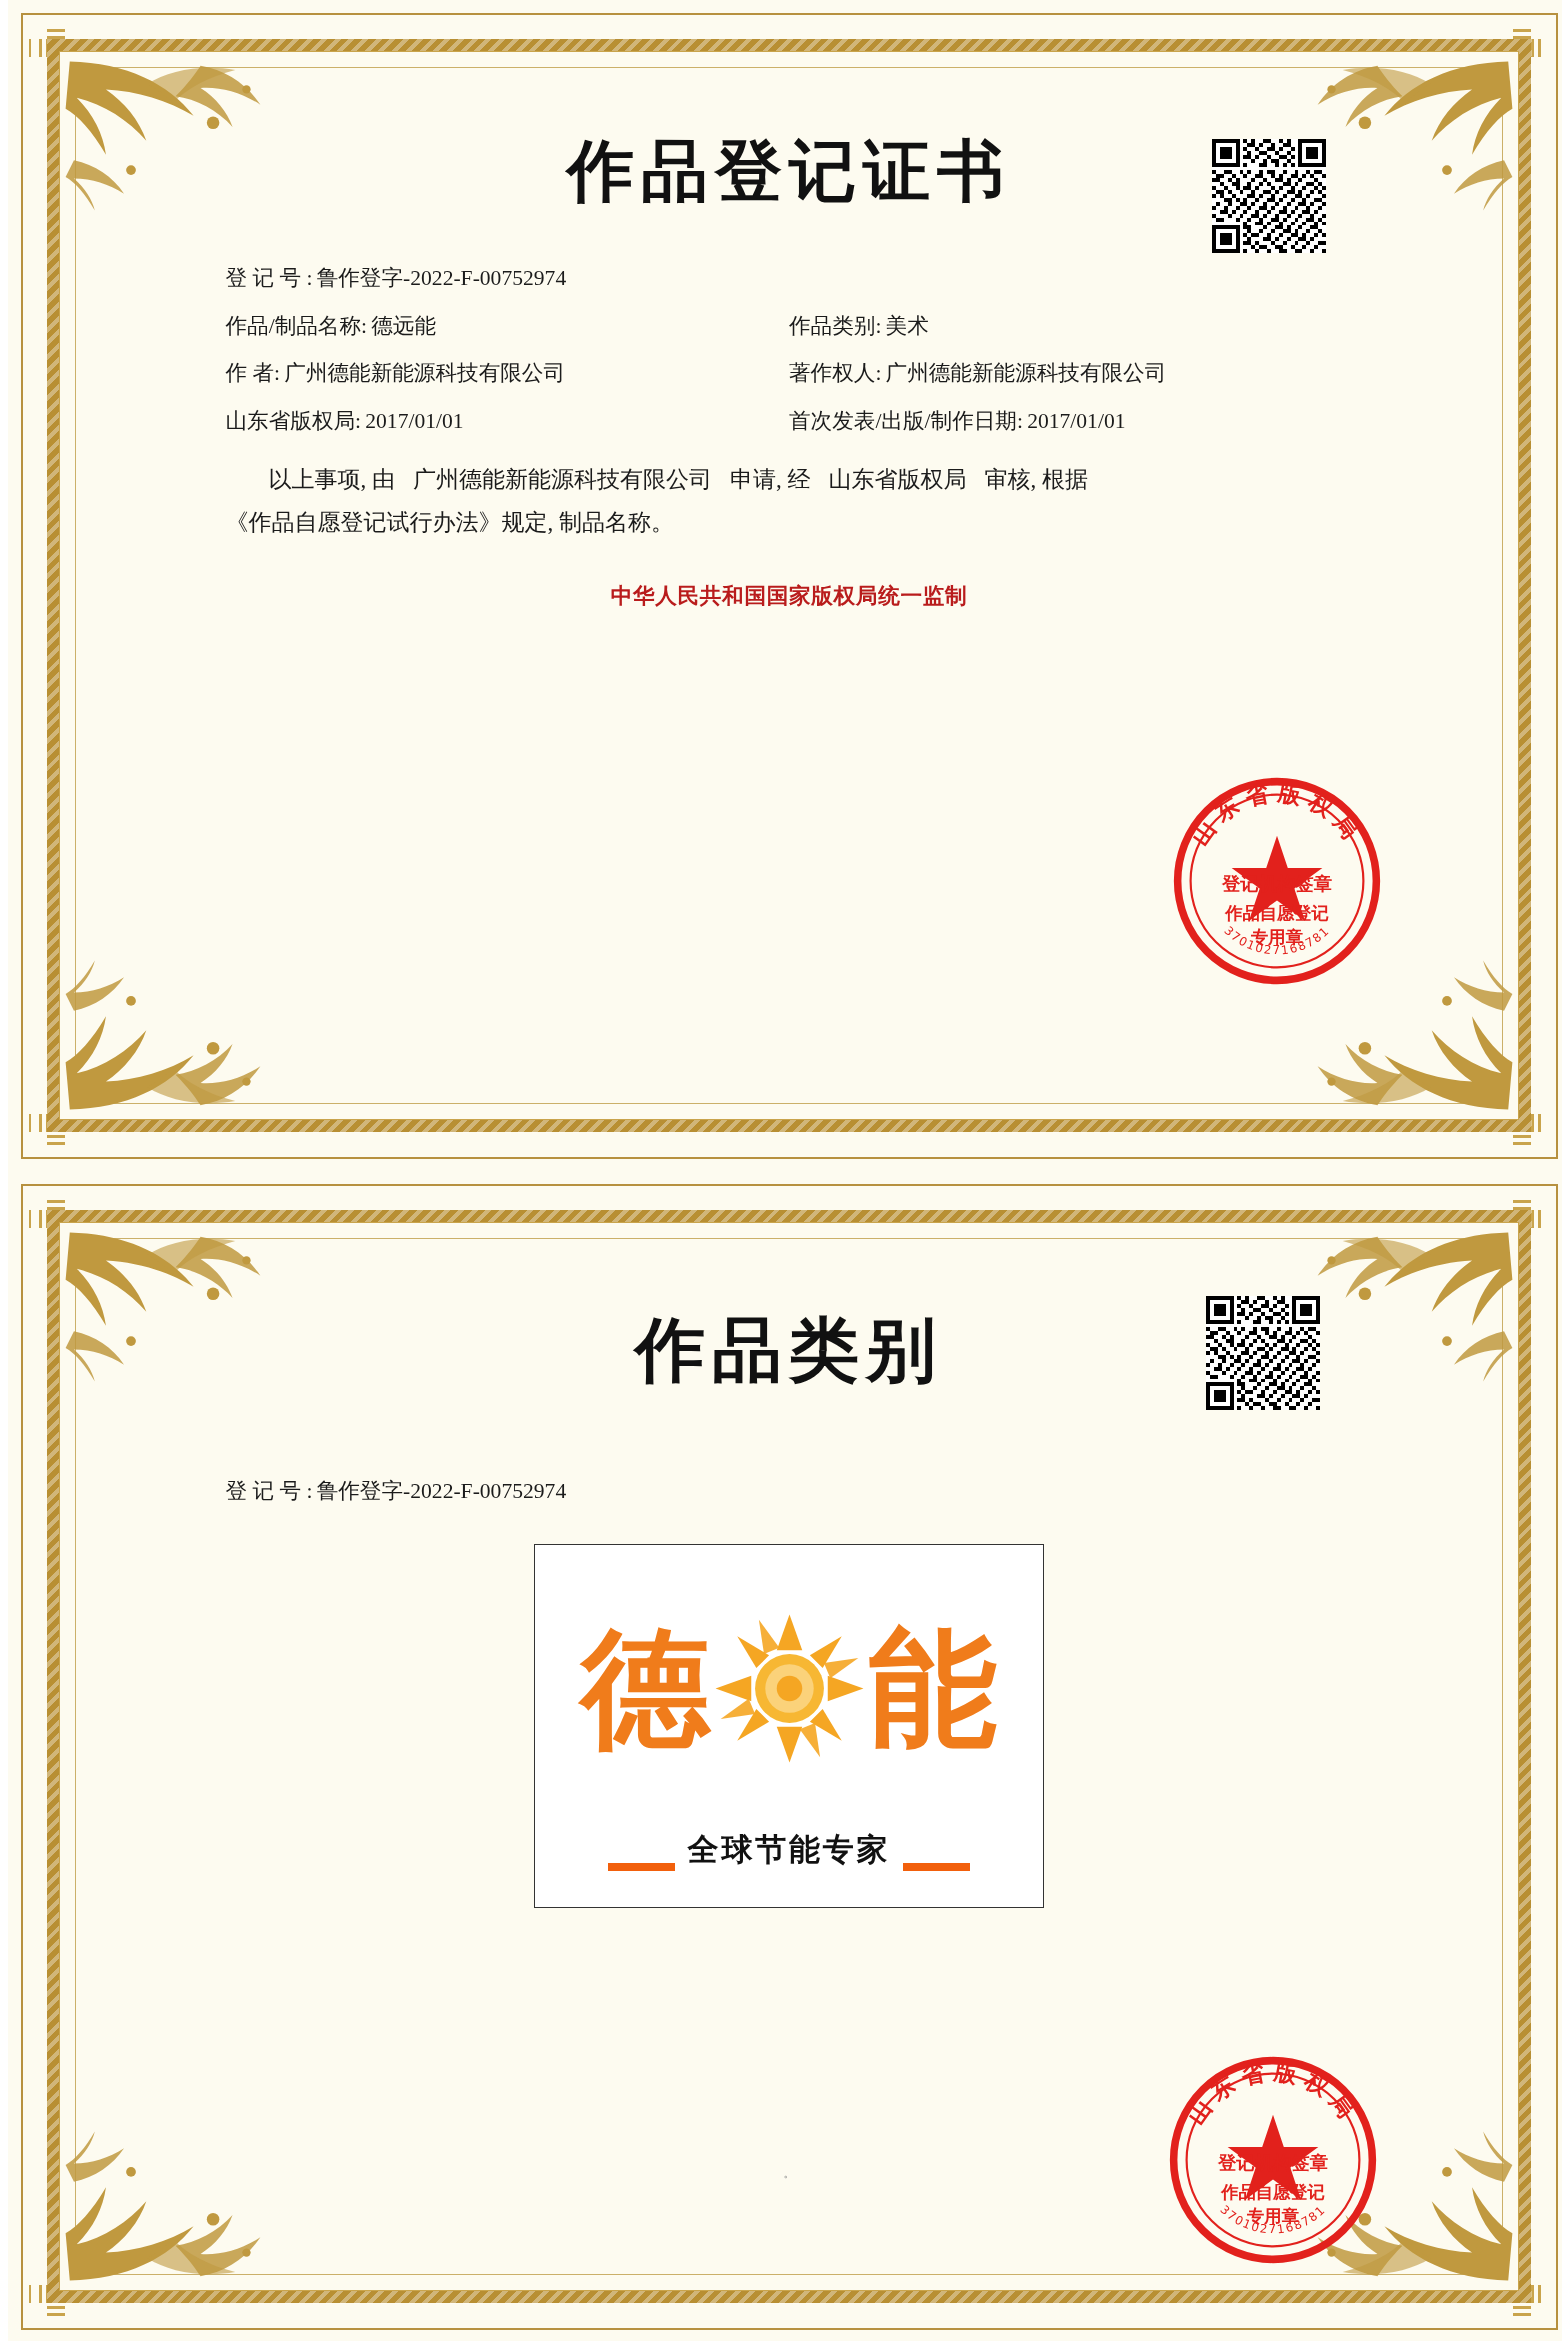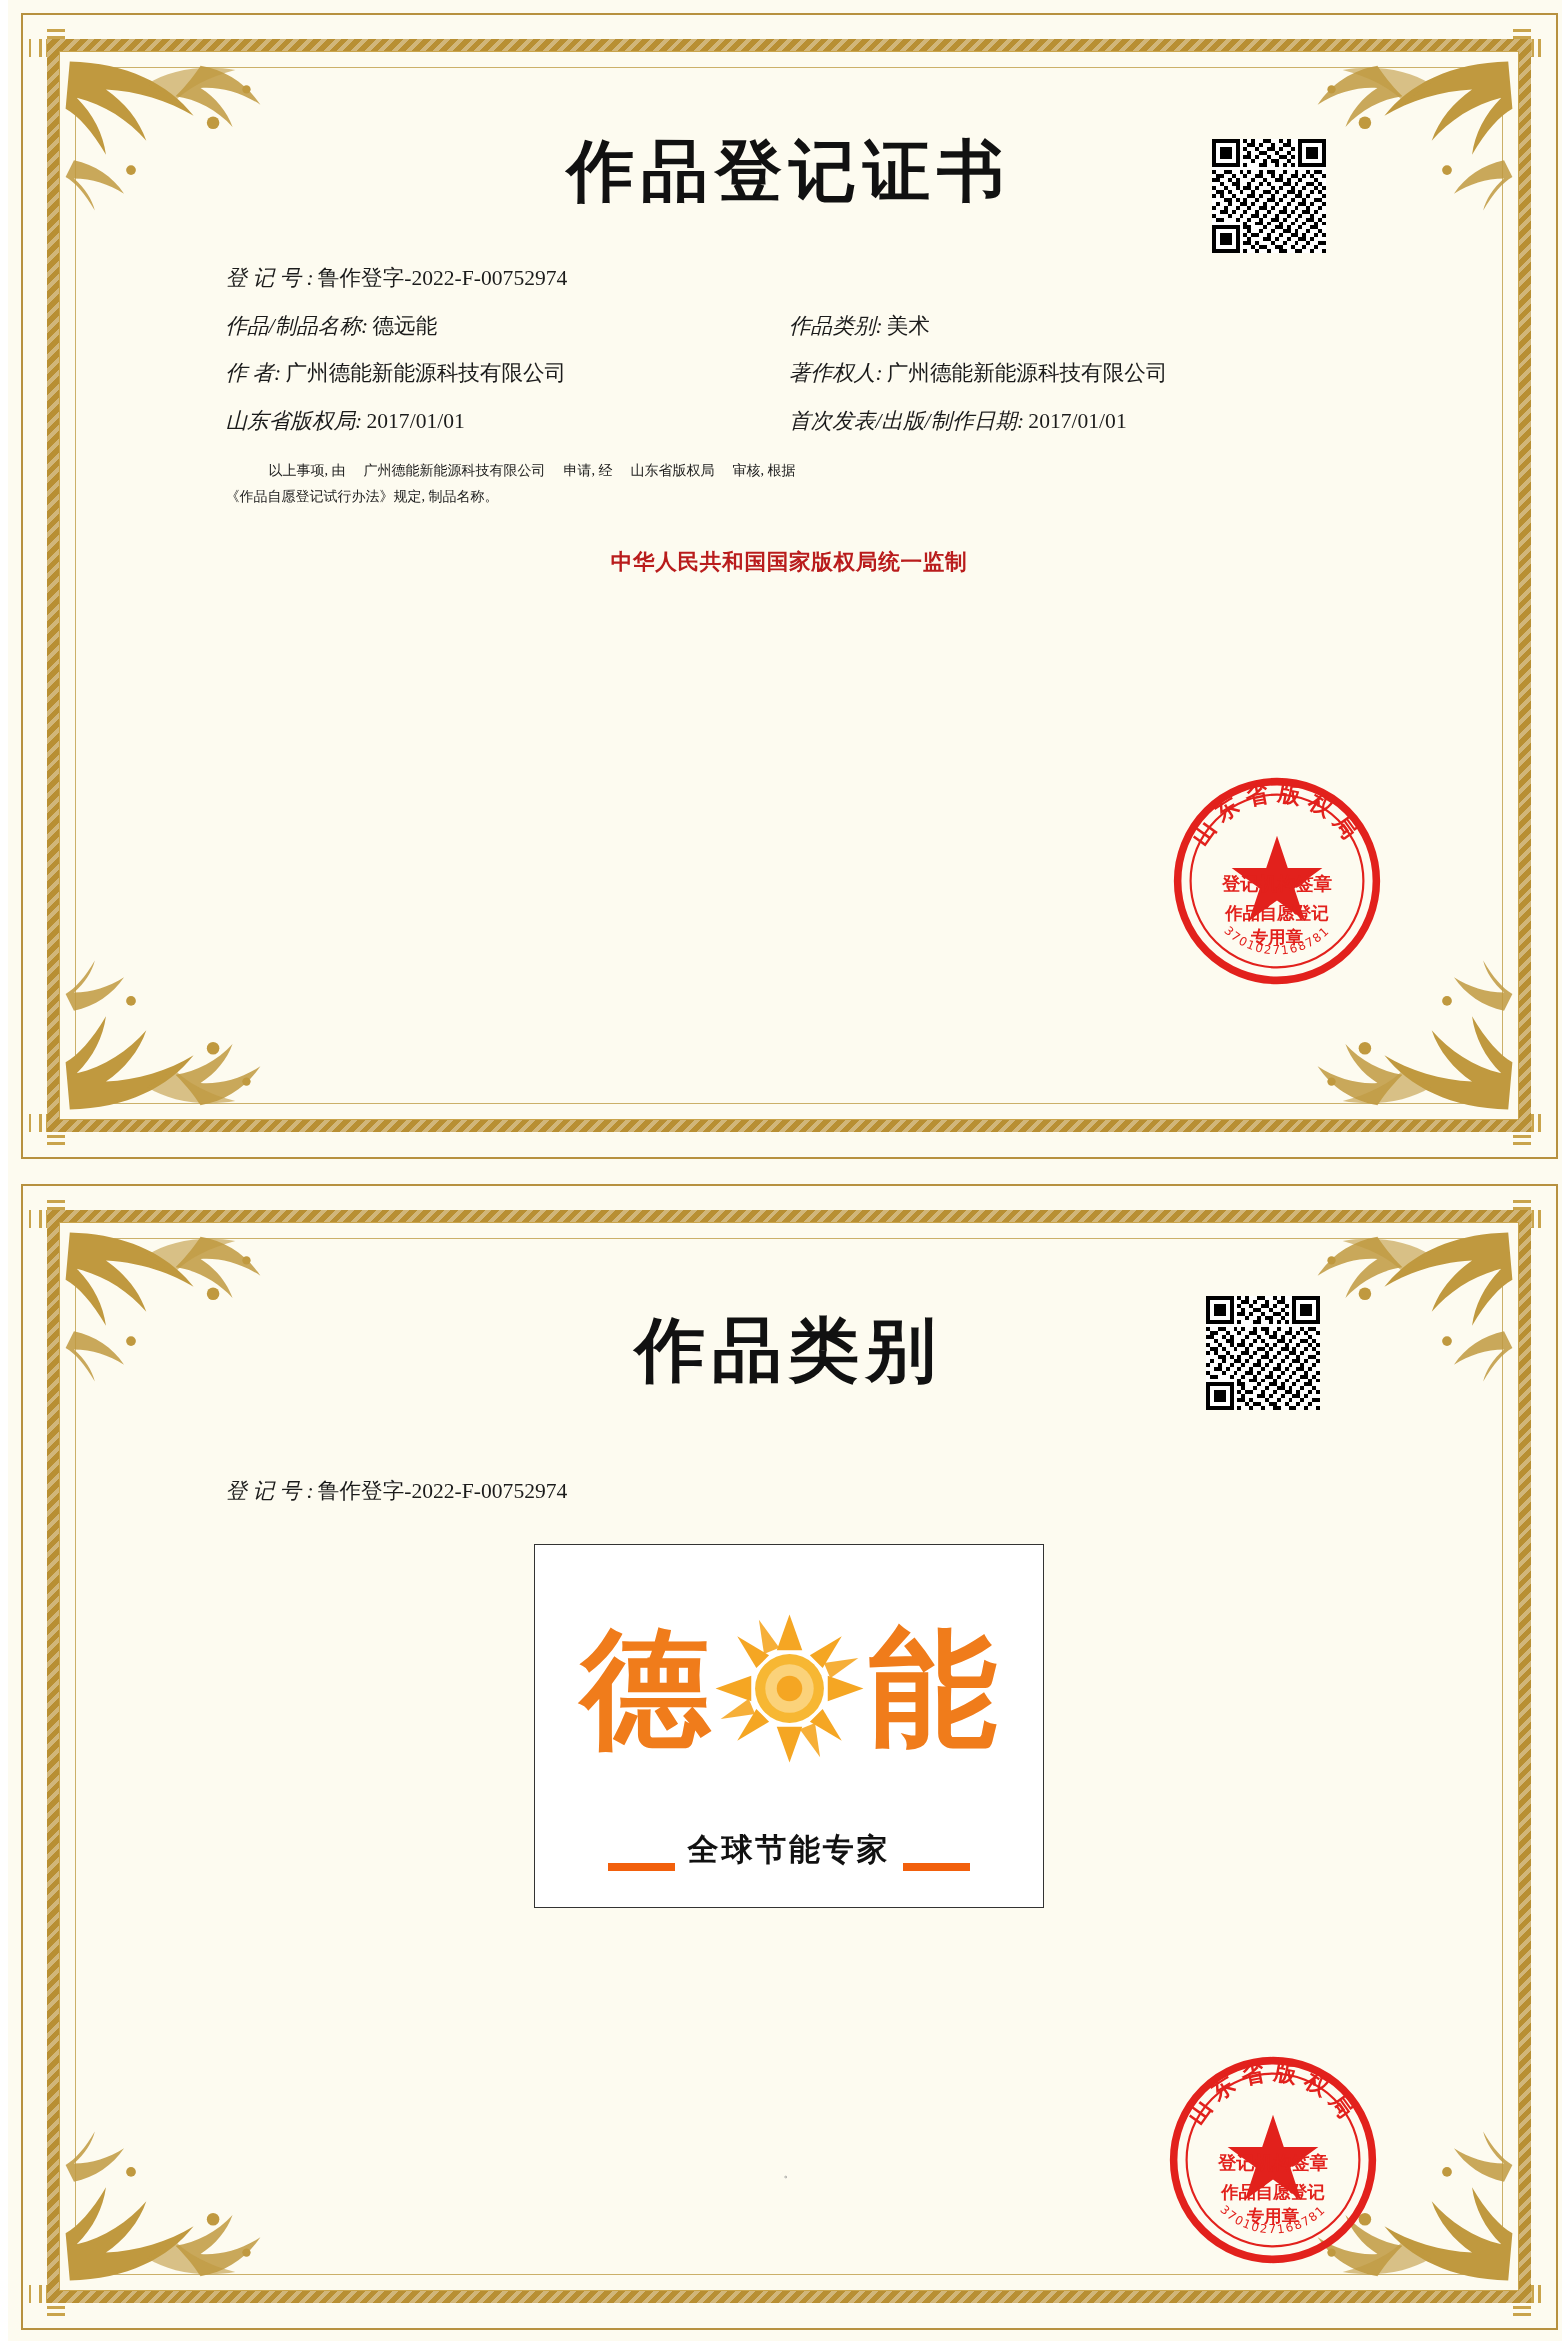--- a/index.html
+++ b/index.html
@@ -137,27 +137,27 @@
     font-size: 21.6px;
     color: #1b1b1b;
     line-height: 1.05;
   }
   .row {
     display: flex;
     margin-bottom: 25px;
   }
   .col { width: 50%; display: flex; align-items: baseline; }
   .col.full { width: 100%; }
-  .lbl { white-space: nowrap; font-style: italic; }
+  .lbl { white-space: nowrap; }
   .val { margin-left: 4.2px; }
 
   .statement {
     margin: 18px auto 0;
     width: 1127px;
-    font-size: 14px;
+    font-size: 23px;
     line-height: 1.9;
     color: #1b1b1b;
     text-align: justify;
   }
   .statement .indent { display: inline-block; width: 43px; }
   .statement .gap { display: inline-block; width: 18px; }
 
   .regdate {
     margin: 134px auto 0;
     width: 1127px;

